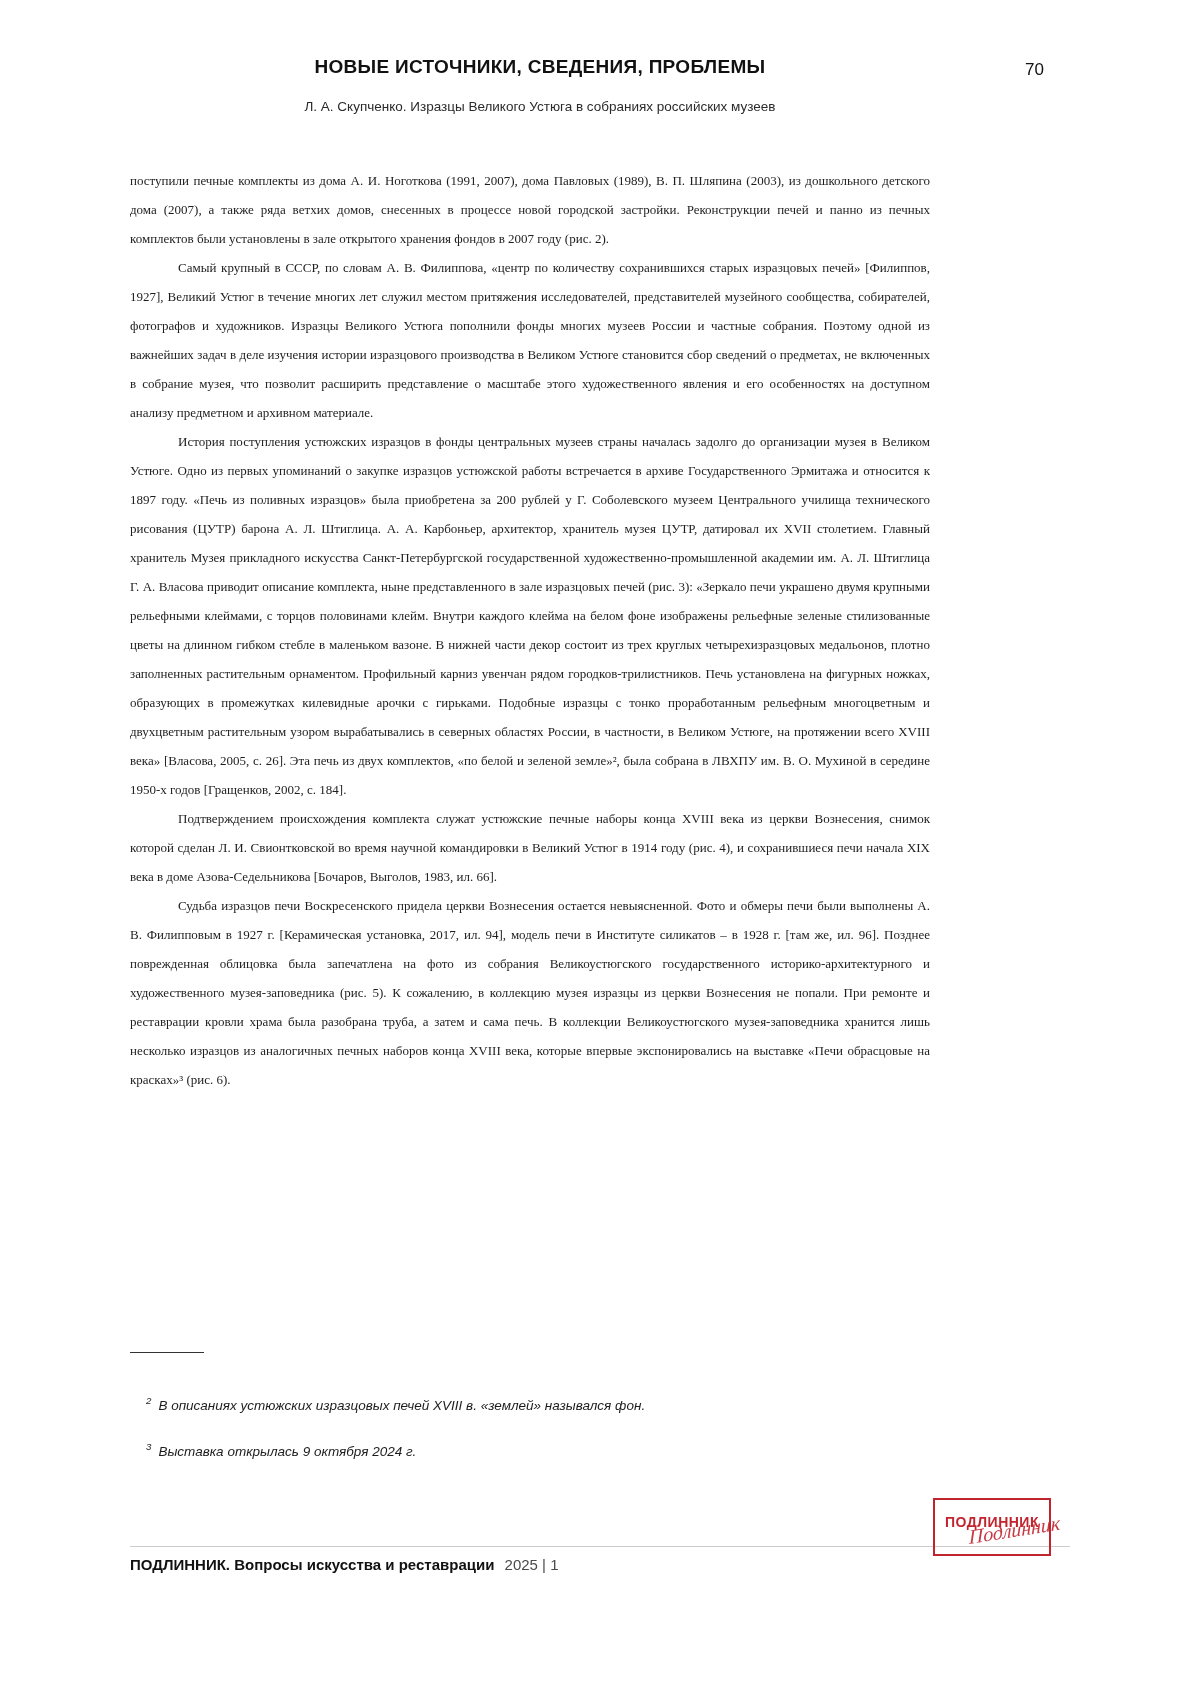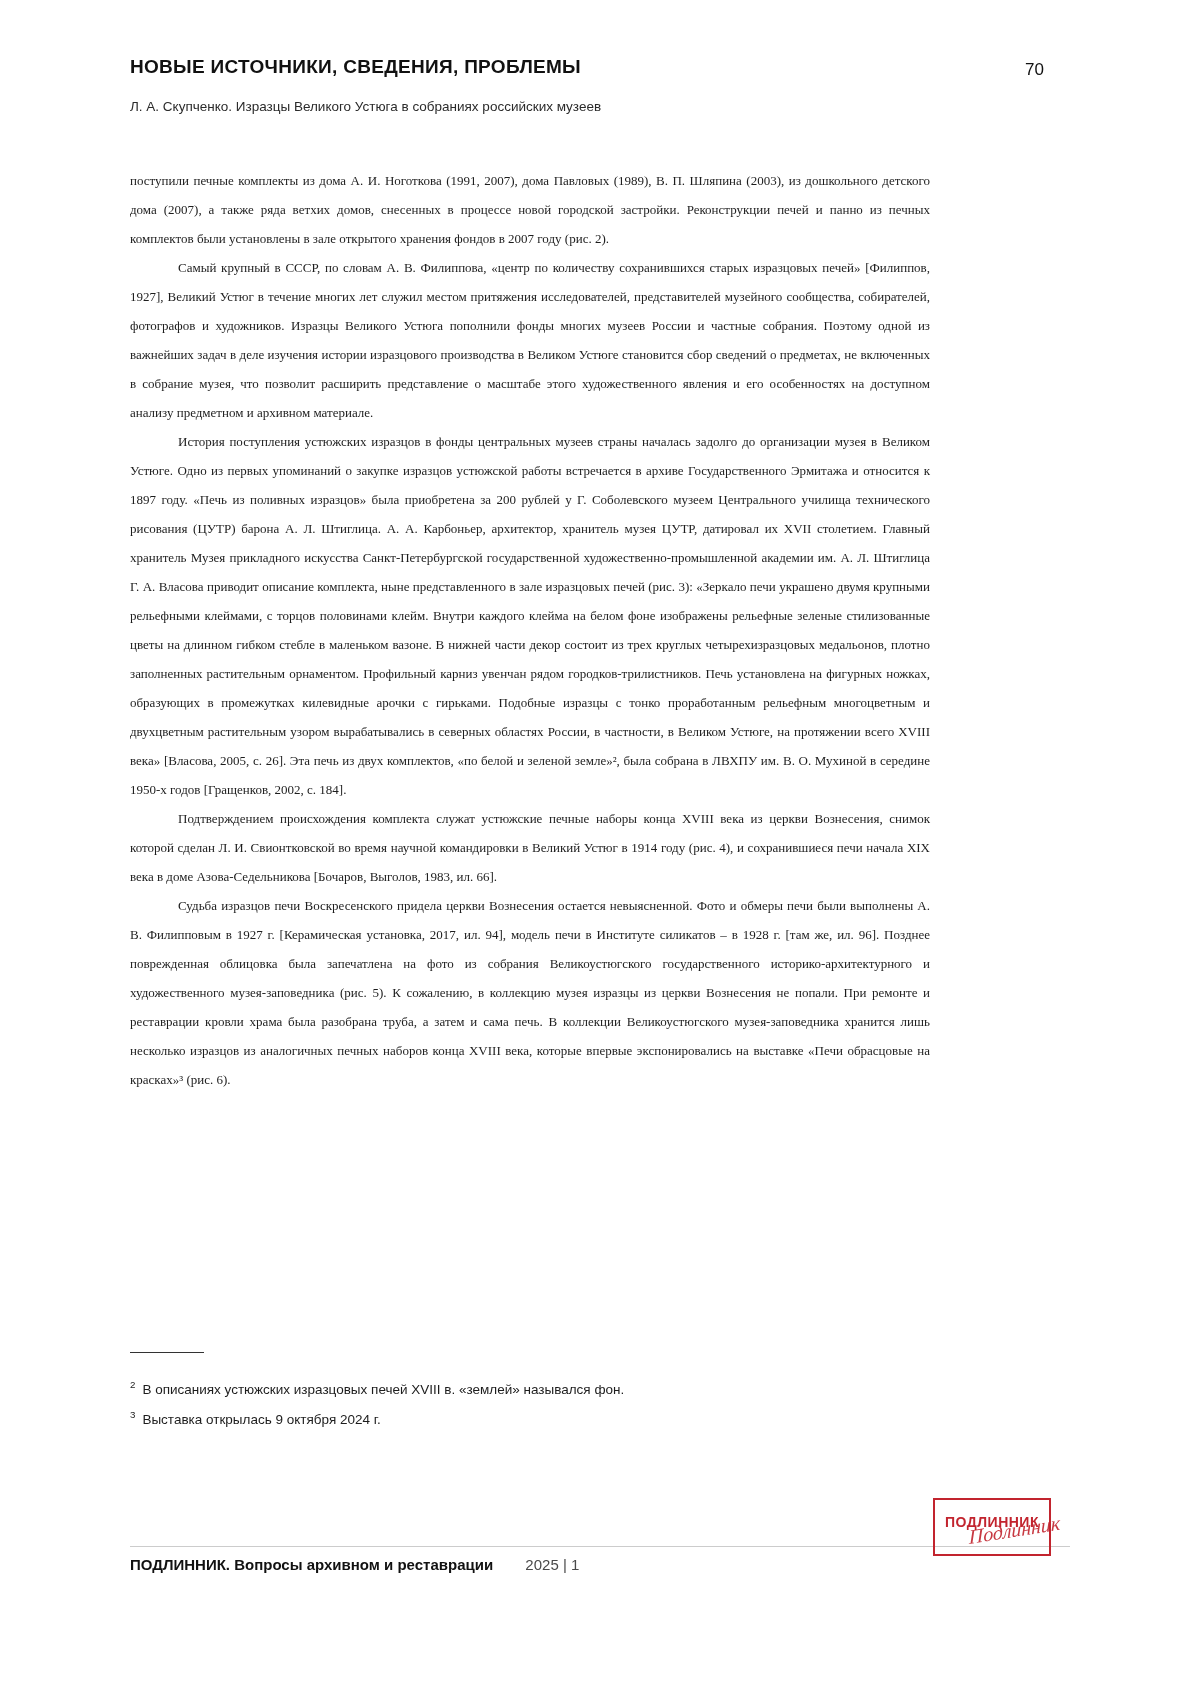--- a/index.html
+++ b/index.html
@@ -17,20 +17,21 @@
     font-family: "Liberation Serif", serif;
     color: #1d1d1d;
   }
 
   
   .header {
     position: absolute;
     top: 56px;
     left: 130px;
     width: 820px;
+    text-align: center;
   }
   .header-title {
     margin: 0;
     font-family: "Liberation Sans", sans-serif;
     font-weight: bold;
     font-size: 19px;
     letter-spacing: 0.3px;
     color: #111;
   }
   .header-subtitle {
@@ -80,21 +81,22 @@
     position: absolute;
     top: 1372px;
     left: 130px;
     width: 800px;
     font-family: "Liberation Sans", sans-serif;
     font-size: 13.5px;
     line-height: 25px;
     color: #1d1d1d;
   }
   .footnote {
-    margin: 0;
+    margin: 16px;
+    font-style: italic;
   }
   .footnote sup {
     font-size: 0.72em;
     margin-right: 7px;
   }
 
   
   .footer-rule {
     position: absolute;
     top: 1546px;
@@ -108,21 +110,21 @@
     left: 130px;
     font-family: "Liberation Sans", sans-serif;
     font-size: 15px;
     white-space: nowrap;
   }
   .footer-bold {
     font-weight: bold;
     color: #111;
   }
   .footer-issue {
-    margin-left: 28px;
+    margin-left: 6px;
     color: #4a4a4a;
   }
 
   
   .stamp {
     position: absolute;
     top: 1498px;
     left: 933px;
     width: 118px;
     height: 58px;
@@ -175,21 +177,21 @@
   </div>
 
   <div class="footnote-rule"></div>
   <div class="footnotes">
     <p class="footnote"><sup>2</sup><span>В описаниях устюжских изразцовых печей XVIII в. «землей» назывался фон.</span></p>
     <p class="footnote"><sup>3</sup><span>Выставка открылась 9 октября 2024 г.</span></p>
   </div>
 
   <div class="footer-rule"></div>
   <div class="footer-line">
-    <span class="footer-bold">ПОДЛИННИК. Вопросы архивном и реставрации</span>
+    <span class="footer-bold">ПОДЛИННИК. Вопросы искусства и реставрации</span>
     <span class="footer-issue">2025 | 1</span>
   </div>
 
   <div class="stamp">
     <span class="stamp-text">ПОДЛИННИК</span>
     <span class="stamp-script">Подлинник</span>
   </div>
 
 </div>
 

